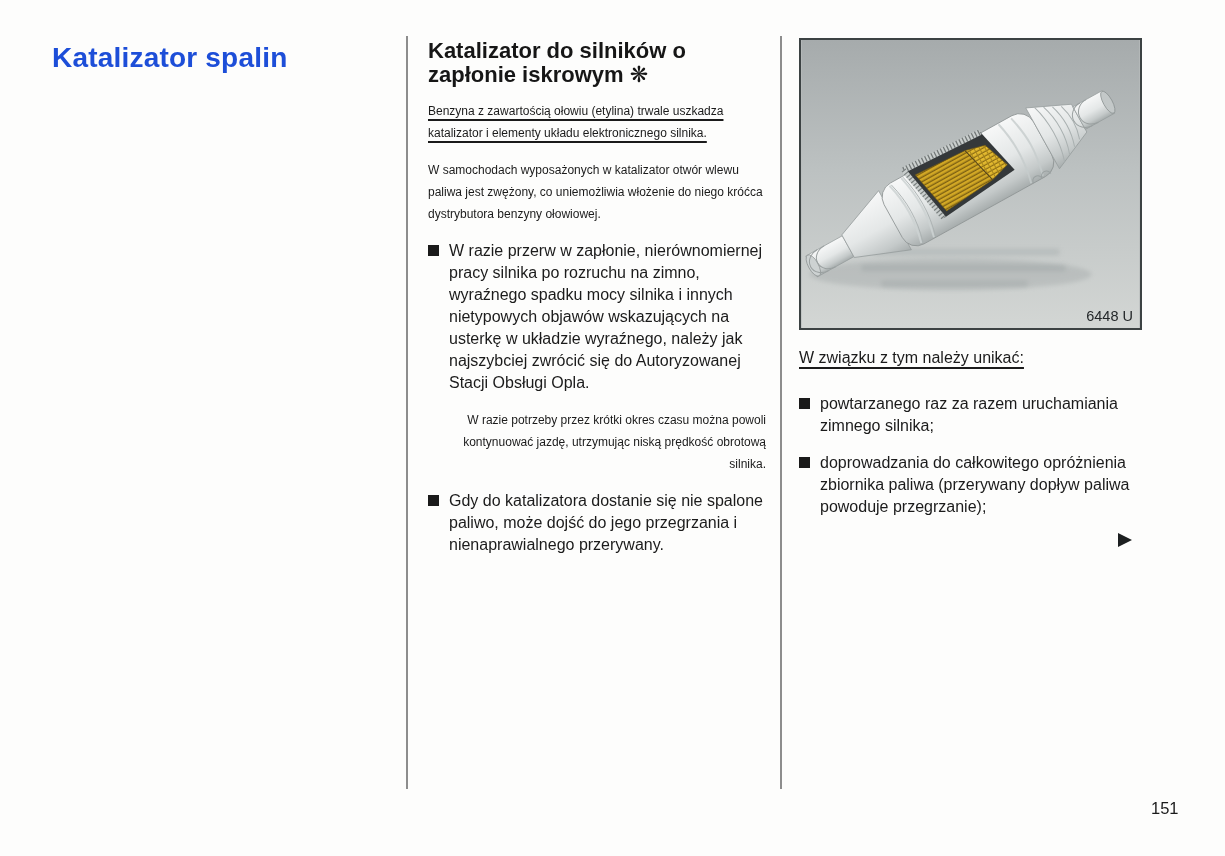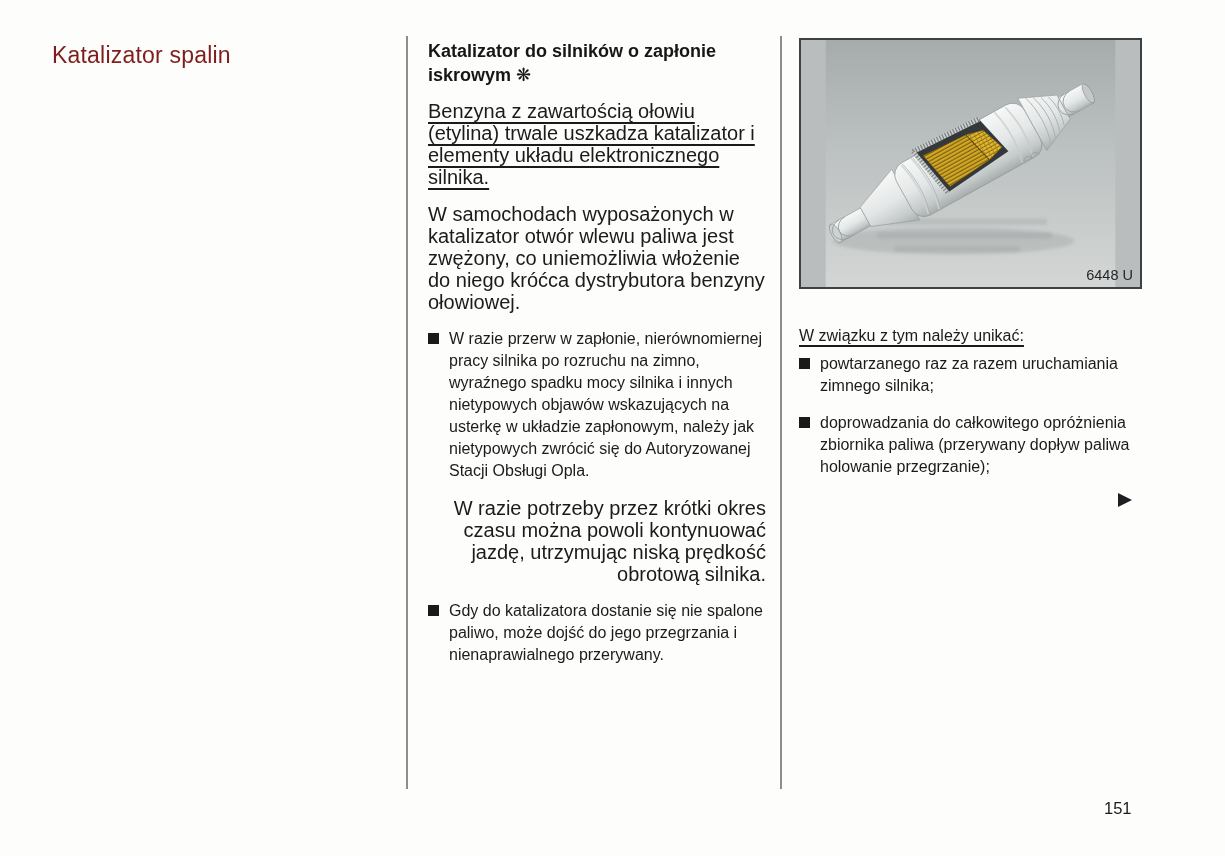--- a/index.html
+++ b/index.html
@@ -4,71 +4,71 @@
 <style>
   html,body{margin:0;padding:0;}
   body{
     width:1225px;height:856px;position:relative;overflow:hidden;
     background:#fdfdfc;
     font-family:"Liberation Sans","DejaVu Sans",sans-serif;
     color:#1b1b1b;
   }
   .page-title{
     position:absolute;left:52px;top:42px;
-    font-size:23px;font-weight:normal;color:#7f1d1d;letter-spacing:.2px;
+    font-size:28px;font-weight:bold;color:#1d4ed8;letter-spacing:.2px;
   }
   .v-divider{position:absolute;top:36px;height:753px;width:2px;background:#8d8d8d;}
   #divider1{left:406px;}
   #divider2{left:780px;}
 
   .col-middle{position:absolute;left:428px;top:39px;width:338px;}
   .col-right{position:absolute;left:799px;top:38px;width:343px;}
 
-  h2{font-size:18px;line-height:24px;margin:0 0 13px 0;font-weight:bold;color:#161616;}
-  p{font-size:20px;line-height:22px;margin:12px 0 15px 0;}
+  h2{font-size:22px;line-height:24px;margin:0 0 13px 0;font-weight:bold;color:#161616;}
+  p{font-size:12px;line-height:22px;margin:12px 0 15px 0;}
   .u{text-decoration:underline;text-decoration-thickness:1.5px;text-underline-offset:3.5px;}
   .bullet{display:flex;gap:10px;margin:0 0 15px 0;}
   .bullet .text{font-size:16px;line-height:22px;}
   .sq{flex:0 0 11px;width:11px;height:11px;background:#1a1a1a;margin-top:5px;}
   .indent{margin-left:21px;text-align:right;}
 
   .figure{
-    position:relative;width:343px;height:251px;margin:0 0 36px 0;
+    position:relative;width:343px;height:292px;margin:0 0 17px 0;
     border:2px solid #3c4243;box-sizing:border-box;background:#b9bdbd;
   }
   .figure svg{display:block;width:100%;height:100%;}
   .fig-label{
     position:absolute;right:7px;bottom:4px;font-size:14.5px;color:#24282a;
   }
-  .rc-heading{font-size:16px;line-height:22px;margin:0 0 6px 0;}
+  .rc-heading{font-size:16px;line-height:22px;margin:0 0 24px 0;}
   .arrow-wrap{display:flex;justify-content:flex-end;padding-right:10px;margin-top:4px;}
   .tri-right{
     width:0;height:0;
     border-left:14px solid #1c1f20;
     border-top:7px solid transparent;
     border-bottom:7px solid transparent;
   }
-  .page-number{position:absolute;left:1104px;top:799px;font-size:16.5px;color:#1b1b1b;}
+  .page-number{position:absolute;left:1151px;top:799px;font-size:16.5px;color:#1b1b1b;}
 </style>
 </head>
 <body>
 
 <div class="page-title">Katalizator spalin</div>
 
 <div class="v-divider" id="divider1"></div>
 <div class="v-divider" id="divider2"></div>
 
 <div class="col-middle">
   <h2>Katalizator do silników o zapłonie iskrowym ❋</h2>
   <p class="u">Benzyna z zawartością ołowiu (etylina) trwale uszkadza katalizator i elementy układu elektronicznego silnika.</p>
   <p>W samochodach wyposażonych w katalizator otwór wlewu paliwa jest zwężony, co uniemożliwia włożenie do niego króćca dystrybutora benzyny ołowiowej.</p>
 
   <div class="bullet">
     <span class="sq"></span>
-    <span class="text">W razie przerw w zapłonie, nierównomiernej pracy silnika po rozruchu na zimno, wyraźnego spadku mocy silnika i innych nietypowych objawów wskazujących na usterkę w układzie zapłonowym, należy jak nietypowych zwrócić się do Autoryzowanej Stacji Obsługi Opla.</span>
+    <span class="text">W razie przerw w zapłonie, nierównomiernej pracy silnika po rozruchu na zimno, wyraźnego spadku mocy silnika i innych nietypowych objawów wskazujących na usterkę w układzie wyraźnego, należy jak najszybciej zwrócić się do Autoryzowanej Stacji Obsługi Opla.</span>
   </div>
   <p class="indent">W razie potrzeby przez krótki okres czasu można powoli kontynuować jazdę, utrzymując niską prędkość obrotową silnika.</p>
 
   <div class="bullet">
     <span class="sq"></span>
     <span class="text">Gdy do katalizatora dostanie się nie spalone paliwo, może dojść do jego przegrzania i nienaprawialnego przerywany.</span>
   </div>
 </div>
 
 <div class="col-right">
@@ -156,21 +156,21 @@
   </div>
 
   <p class="u rc-heading">W związku z tym należy unikać:</p>
 
   <div class="bullet">
     <span class="sq"></span>
     <span class="text">powtarzanego raz za razem uruchamiania zimnego silnika;</span>
   </div>
   <div class="bullet">
     <span class="sq"></span>
-    <span class="text">doprowadzania do całkowitego opróżnienia zbiornika paliwa (przerywany dopływ paliwa holowanie przegrzanie);</span>
+    <span class="text">doprowadzania do całkowitego opróżnienia zbiornika paliwa (przerywany dopływ paliwa powoduje przegrzanie);</span>
   </div>
 
   <div class="arrow-wrap">
     <span class="tri-right"></span>
   </div>
 </div>
 
 <div class="page-number">151</div>
 
 </body></html>

